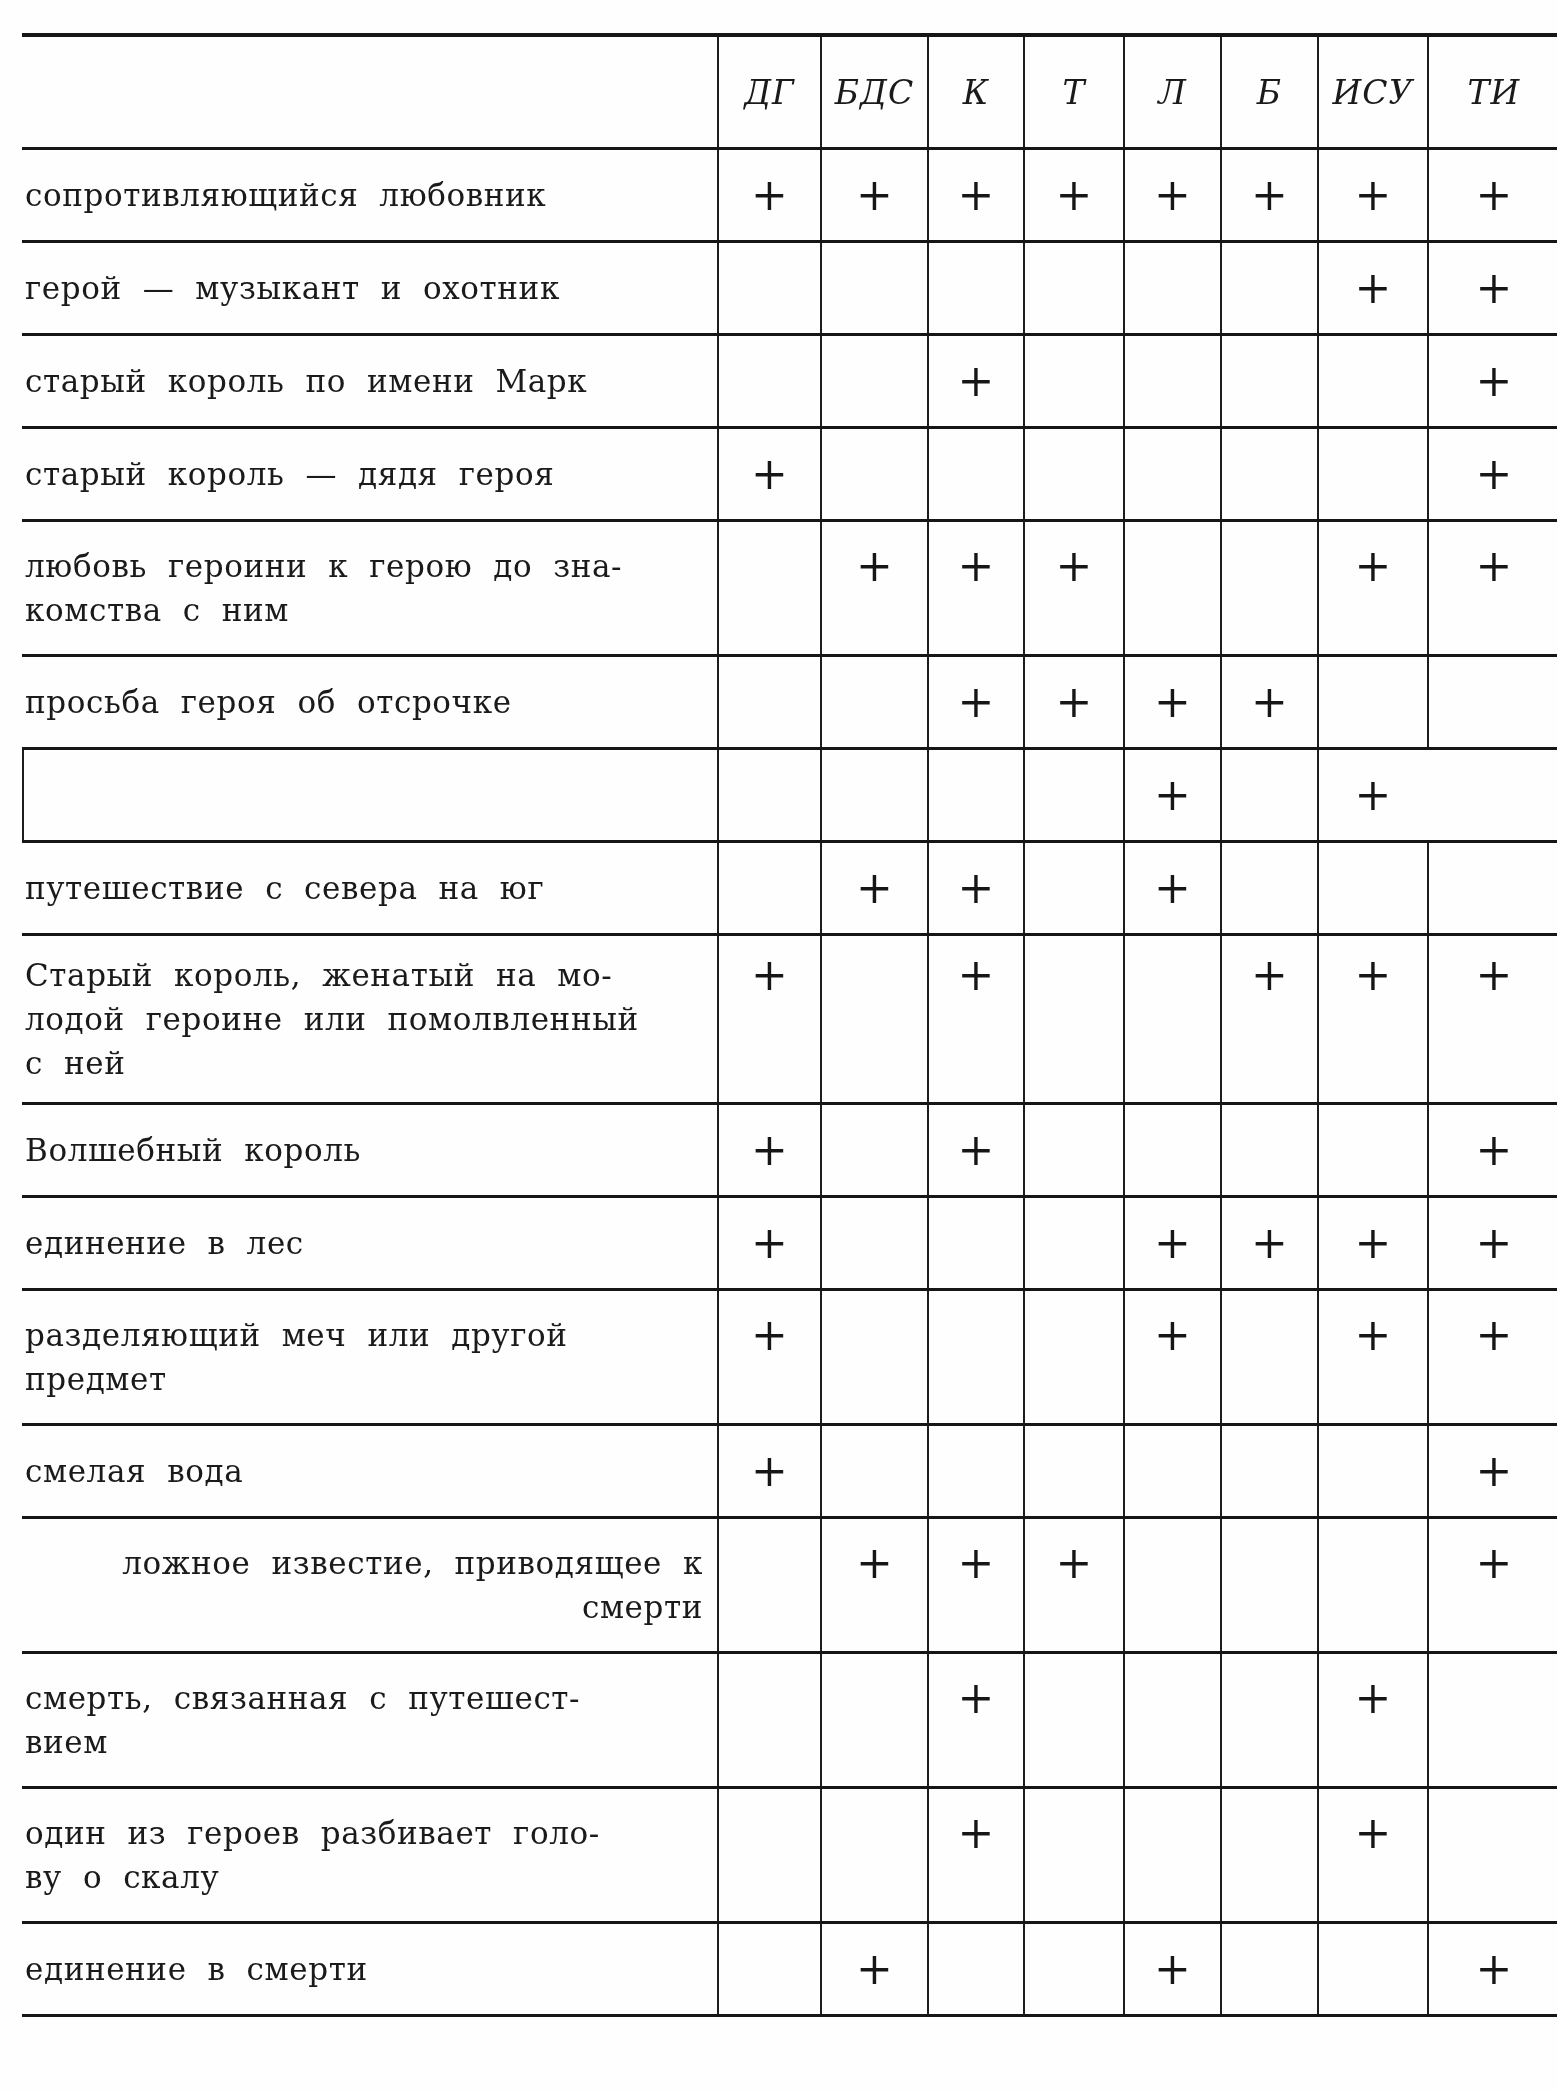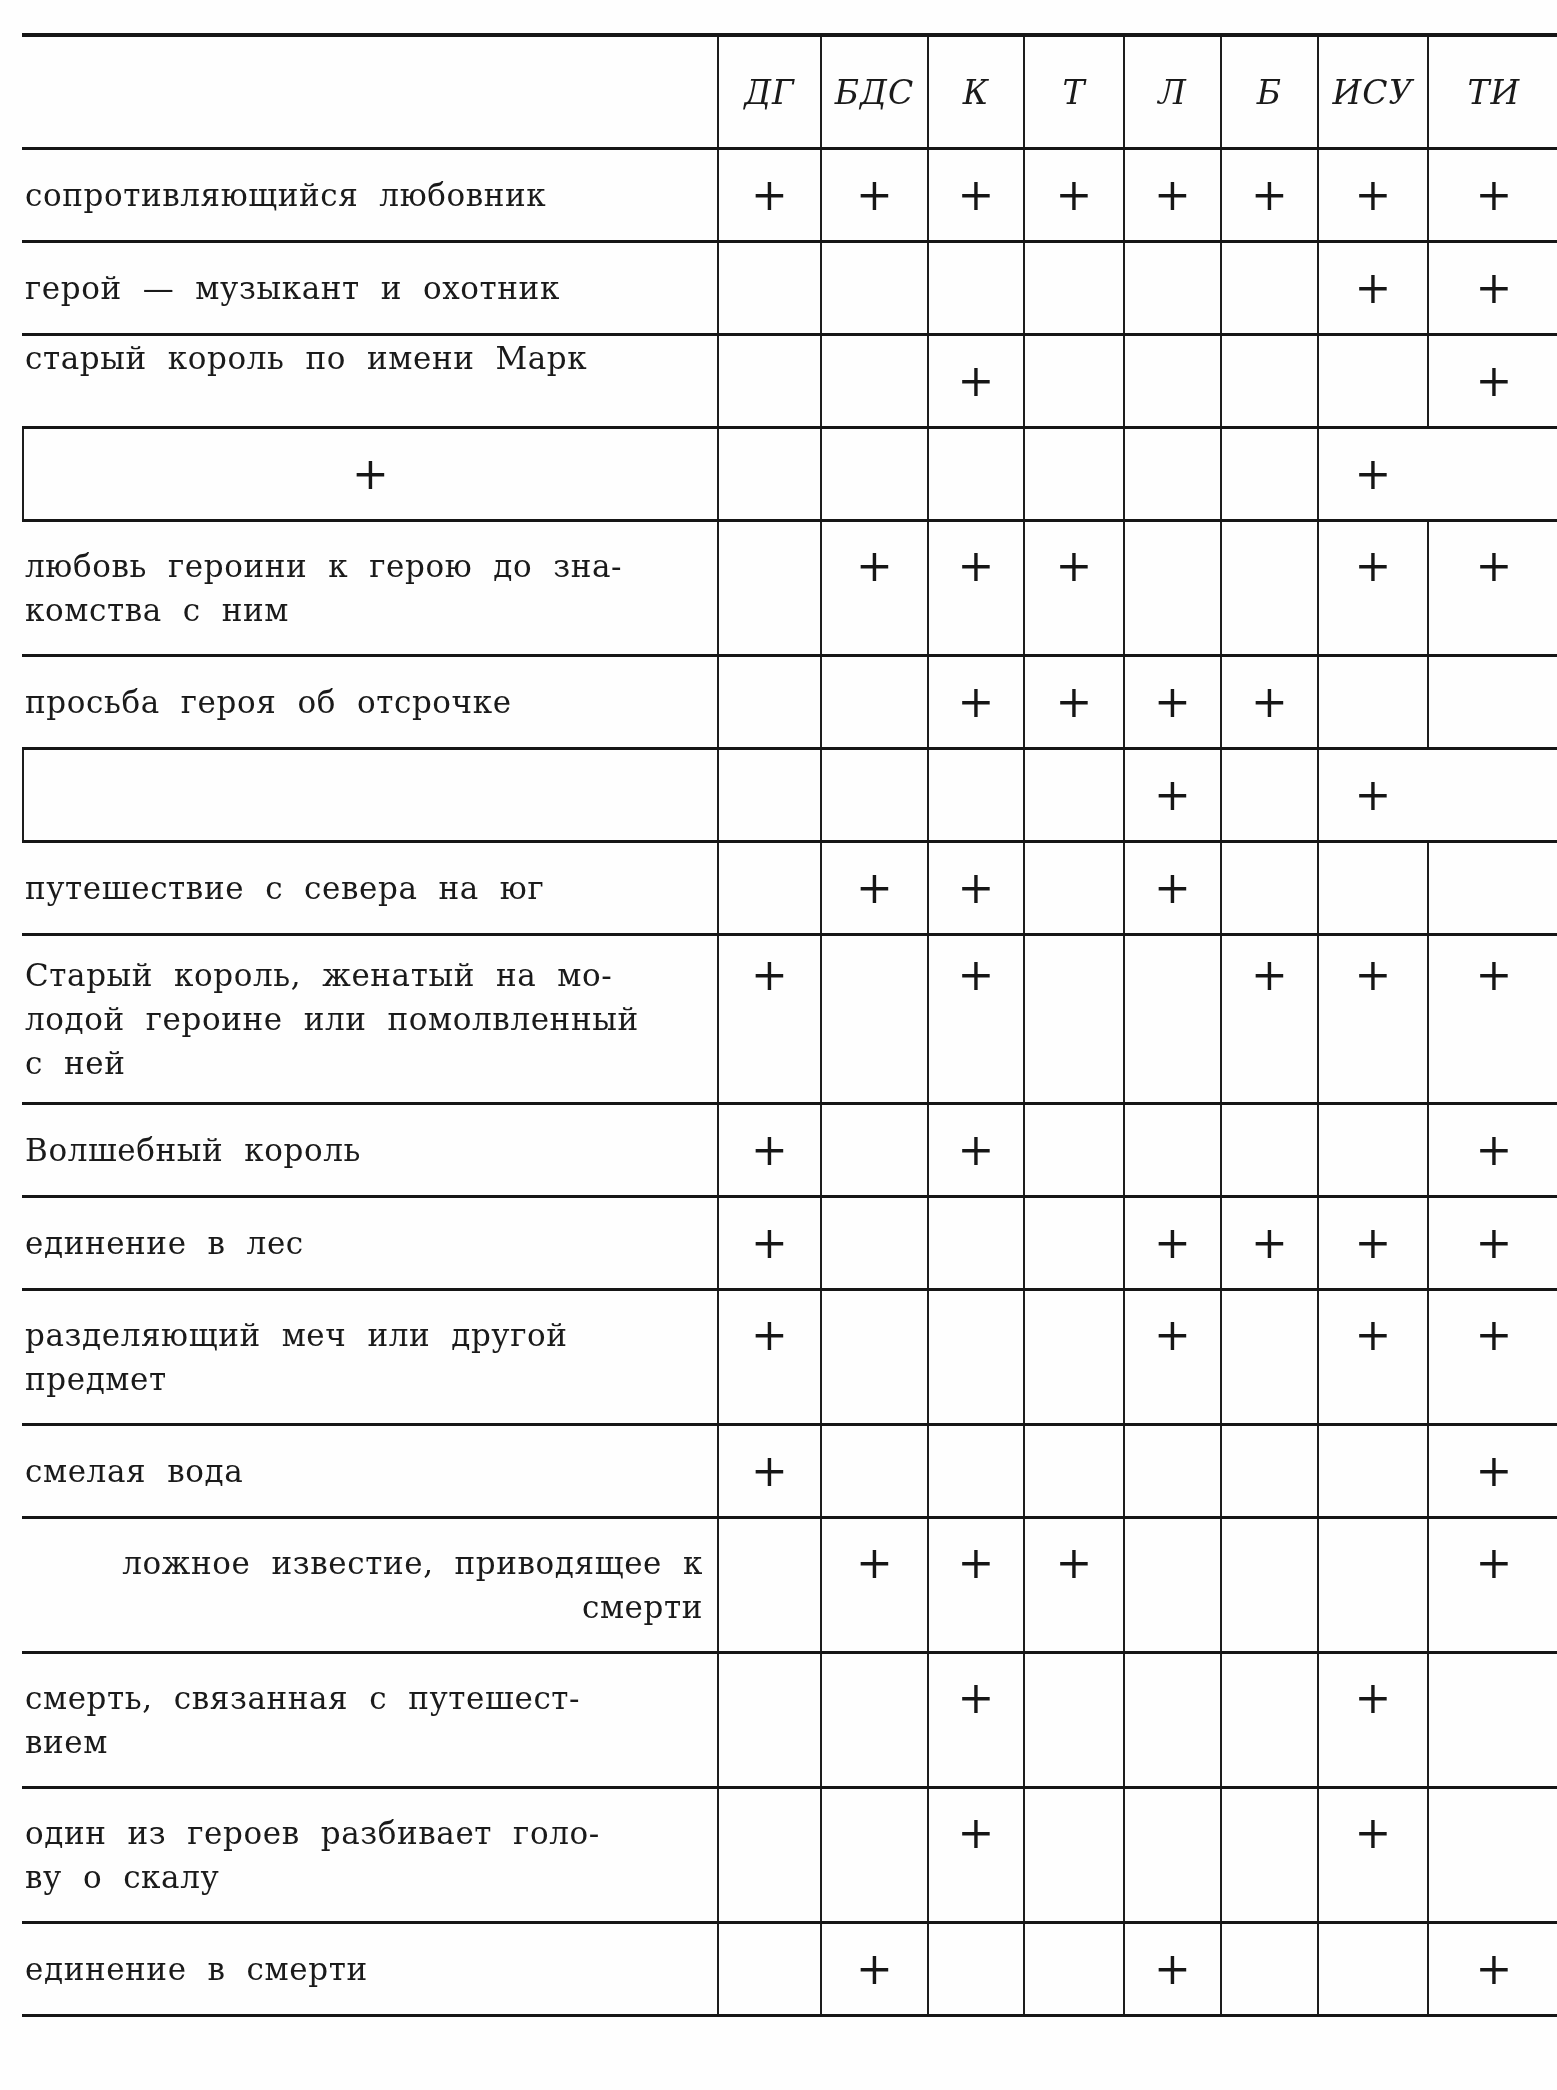--- a/index.html
+++ b/index.html
@@ -103,31 +103,32 @@
         <div class="mcell" style="padding-top: 23px;"></div>
         <div class="mcell" style="padding-top: 23px;"></div>
         <div class="mcell" style="padding-top: 23px;"></div>
         <div class="mcell" style="padding-top: 23px;"></div>
         <div class="mcell" style="padding-top: 23px;"></div>
         <div class="mcell" style="padding-top: 23px;"></div>
         <div class="mcell" style="padding-top: 23px;">+</div>
         <div class="mcell" style="padding-top: 23px;">+</div>
       </div>
       <div class="trow" style="height: 90px;">
-        <div class="lcell" style="">старый король по имени Марк</div>
-        <div class="mcell" style="padding-top: 23px;"></div>
-        <div class="mcell" style="padding-top: 23px;"></div>
-        <div class="mcell" style="padding-top: 23px;">+</div>
-        <div class="mcell" style="padding-top: 23px;"></div>
-        <div class="mcell" style="padding-top: 23px;"></div>
-        <div class="mcell" style="padding-top: 23px;"></div>
-        <div class="mcell" style="padding-top: 23px;"></div>
-        <div class="mcell" style="padding-top: 23px;">+</div>
-      </div>
-      <div class="trow" style="height: 90px;">
+        <div class="lcell" style="padding-top: 23px;">старый король по имени Марк</div>
+        <div class="mcell" style="padding-top: 23px;"></div>
+        <div class="mcell" style="padding-top: 23px;"></div>
+        <div class="mcell" style="padding-top: 23px;">+</div>
+        <div class="mcell" style="padding-top: 23px;"></div>
+        <div class="mcell" style="padding-top: 23px;"></div>
+        <div class="mcell" style="padding-top: 23px;"></div>
+        <div class="mcell" style="padding-top: 23px;"></div>
+        <div class="mcell" style="padding-top: 23px;">+</div>
+      </div>
+      <div class="trow" style="height: 90px;">
+        <div class="lcell" style="padding-top: 23px;">старый король — дядя героя</div>
         <div class="mcell" style="padding-top: 23px;">+</div>
         <div class="mcell" style="padding-top: 23px;"></div>
         <div class="mcell" style="padding-top: 23px;"></div>
         <div class="mcell" style="padding-top: 23px;"></div>
         <div class="mcell" style="padding-top: 23px;"></div>
         <div class="mcell" style="padding-top: 23px;"></div>
         <div class="mcell" style="padding-top: 23px;"></div>
         <div class="mcell" style="padding-top: 23px;">+</div>
       </div>
       <div class="trow" style="height: 132px;">

